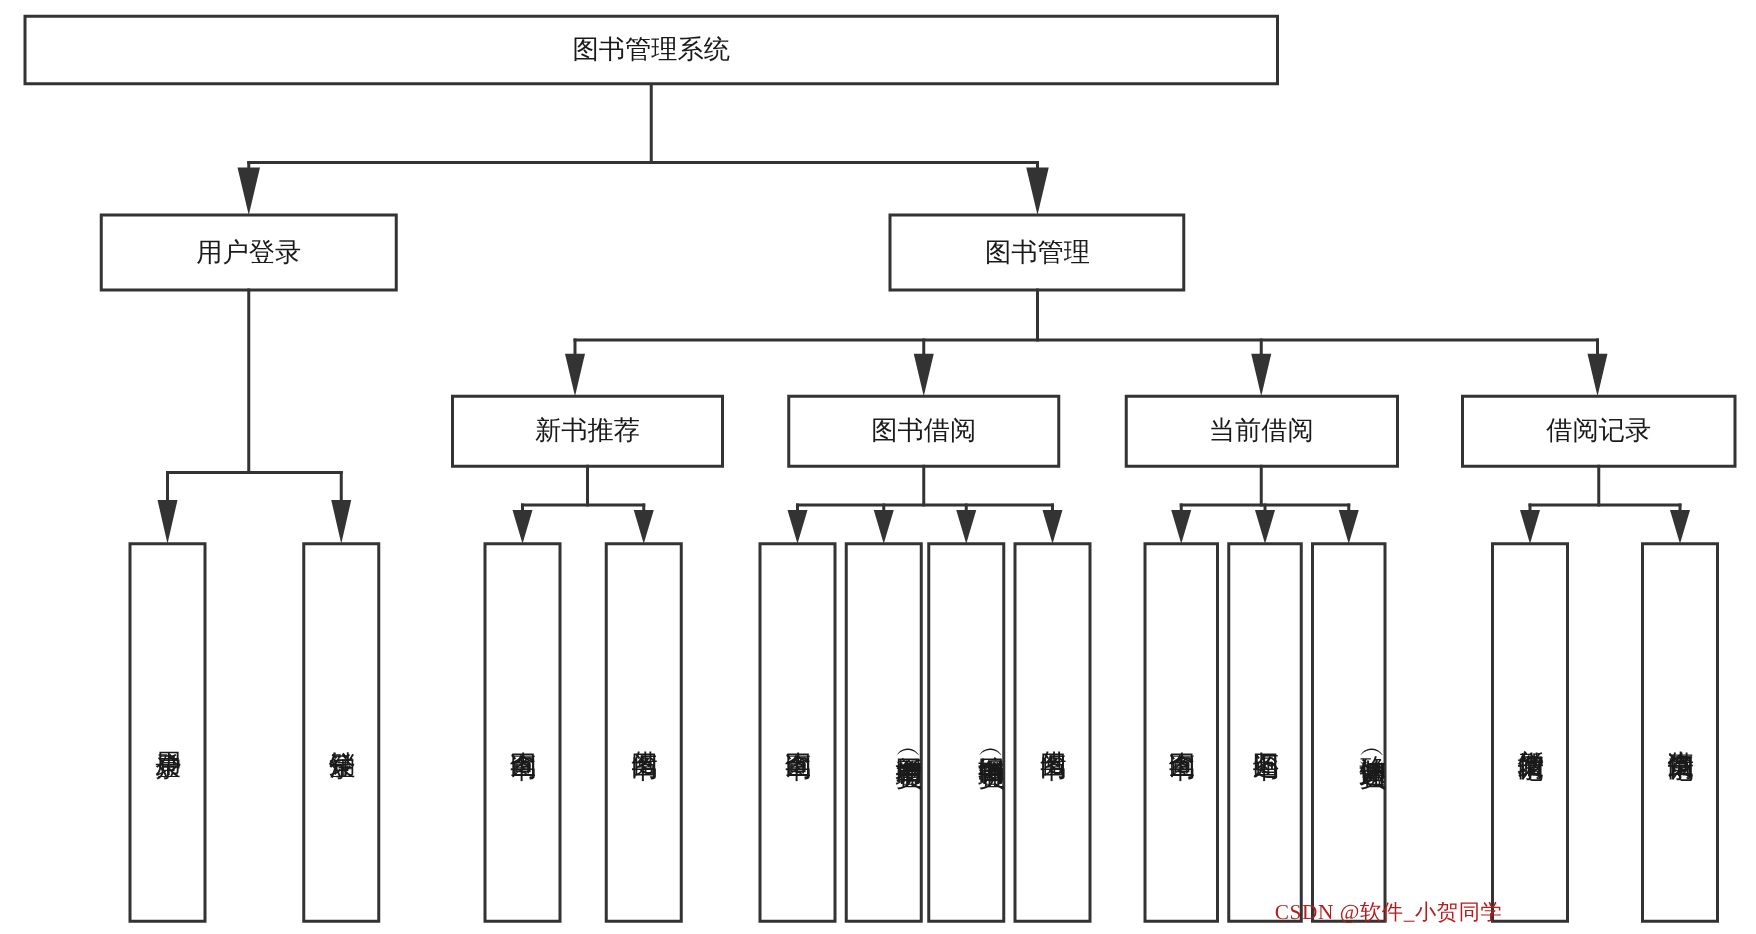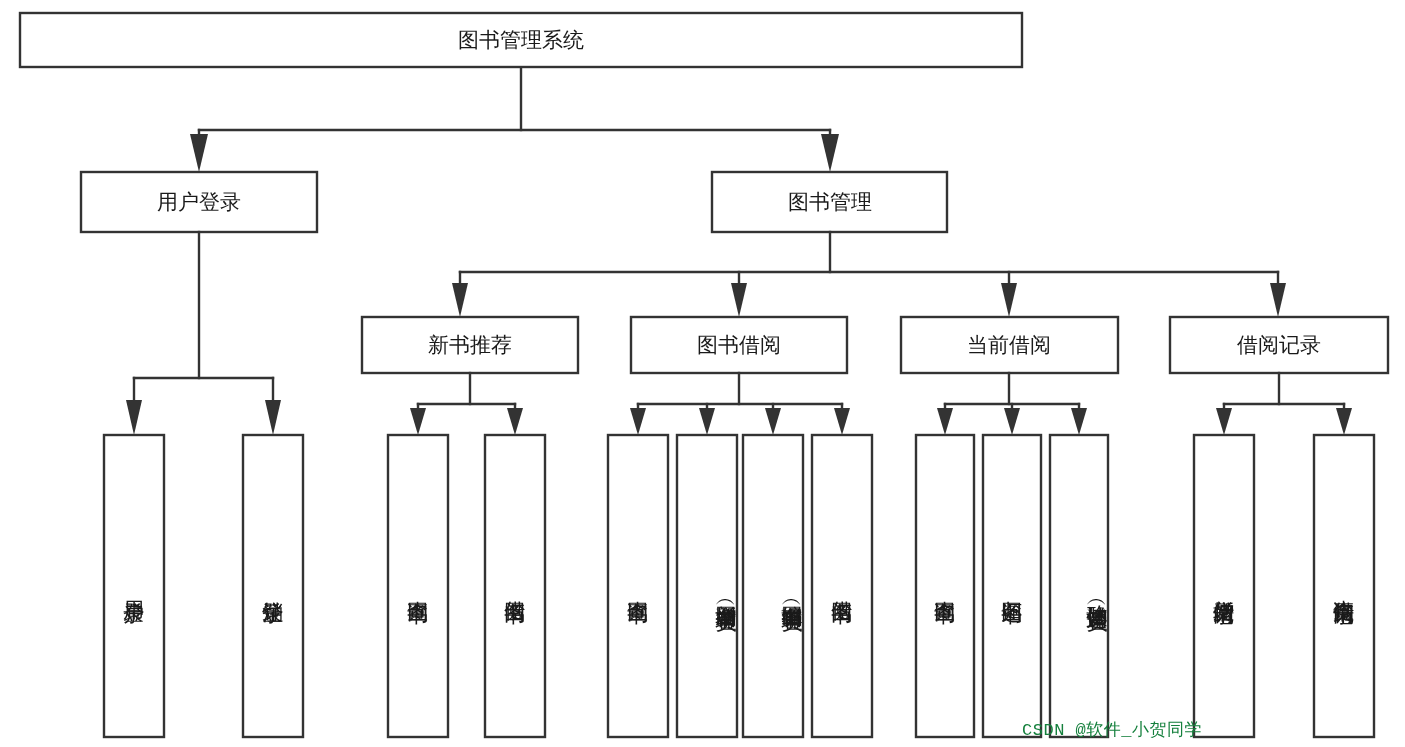--- a/index.html
+++ b/index.html
@@ -61,23 +61,23 @@
     white-space: nowrap;
     display: flex;
     align-items: center;
     justify-content: center;
     pointer-events: none;
   }
   .watermark {
     position: absolute;
     right: 12px;
     bottom: 6px;
-    font-family: Liberation Mono, monospace;
+    font-family: Liberation Serif, serif;
     font-size: 17px;
-    color: #15803d;
+    color: #b91c1c;
     letter-spacing: 0.5px;
     white-space: nowrap;
   }
 </style>
 </head>
 <body>
 
 <div id="diagram-root">
 
   <svg class="diagram-canvas" viewBox="0 0 1405 747">

